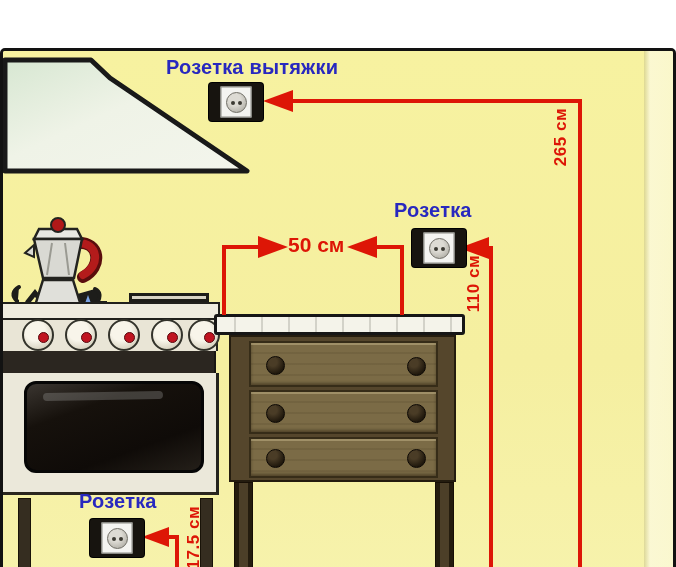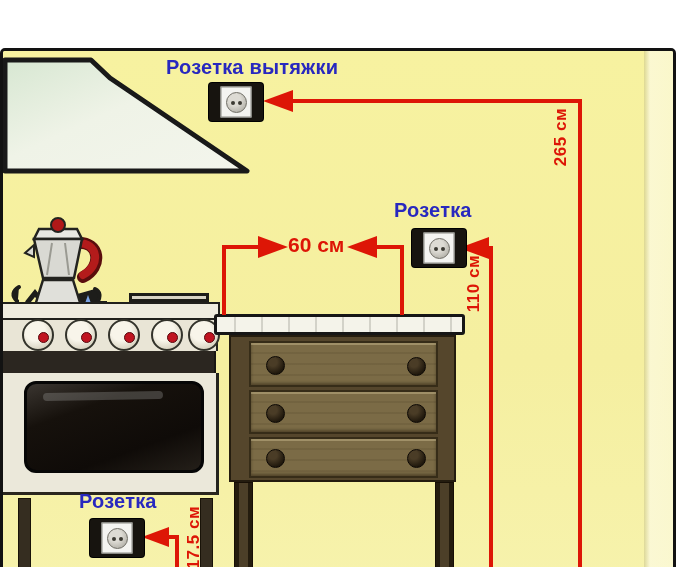--- a/index.html
+++ b/index.html
@@ -224,18 +224,18 @@
         <span class="hole l"></span>
         <span class="hole r"></span>
       </span>
     </span>
   </div>
 
   <div class="abs lbl-blue" style="left:163px;top:5px">Розетка вытяжки</div>
   <div class="abs lbl-blue" style="left:391px;top:148px">Розетка</div>
   <div class="abs lbl-blue" style="left:76px;top:439px">Розетка</div>
 
-  <div class="abs lbl-red" style="left:285px;top:182px">60 см</div>
+  <div class="abs lbl-red" style="left:285px;top:182px">50 см</div>
   <div class="abs vtext" style="left:548px;top:57px">265 см</div>
   <div class="abs vtext" style="left:461px;top:204px">110 см</div>
   <div class="abs vtext" style="left:181px;top:455px">17.5 см</div>
 
 </div>
 
 </body></html>

